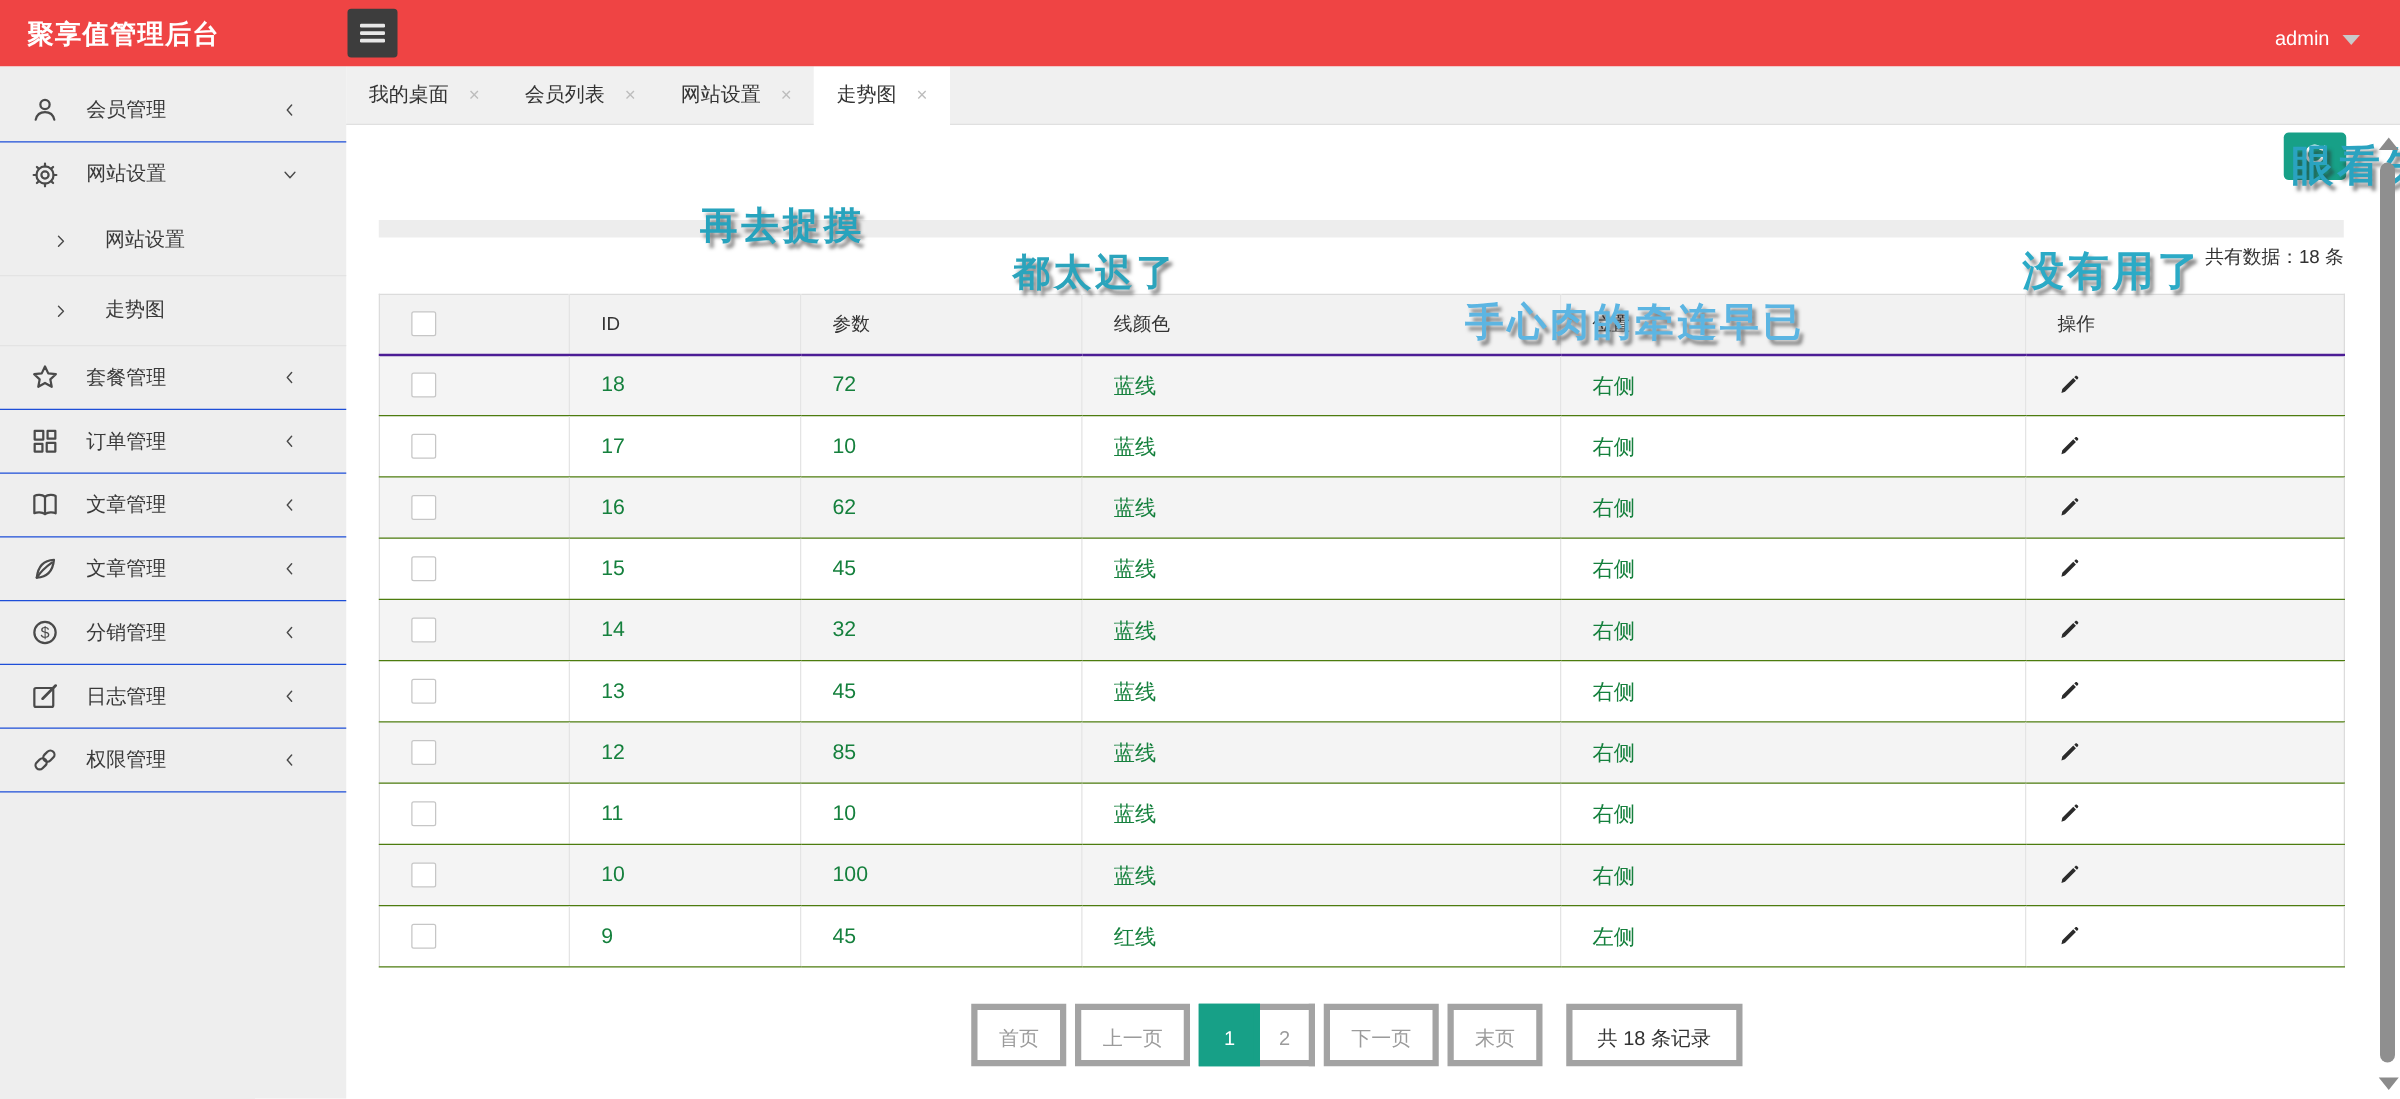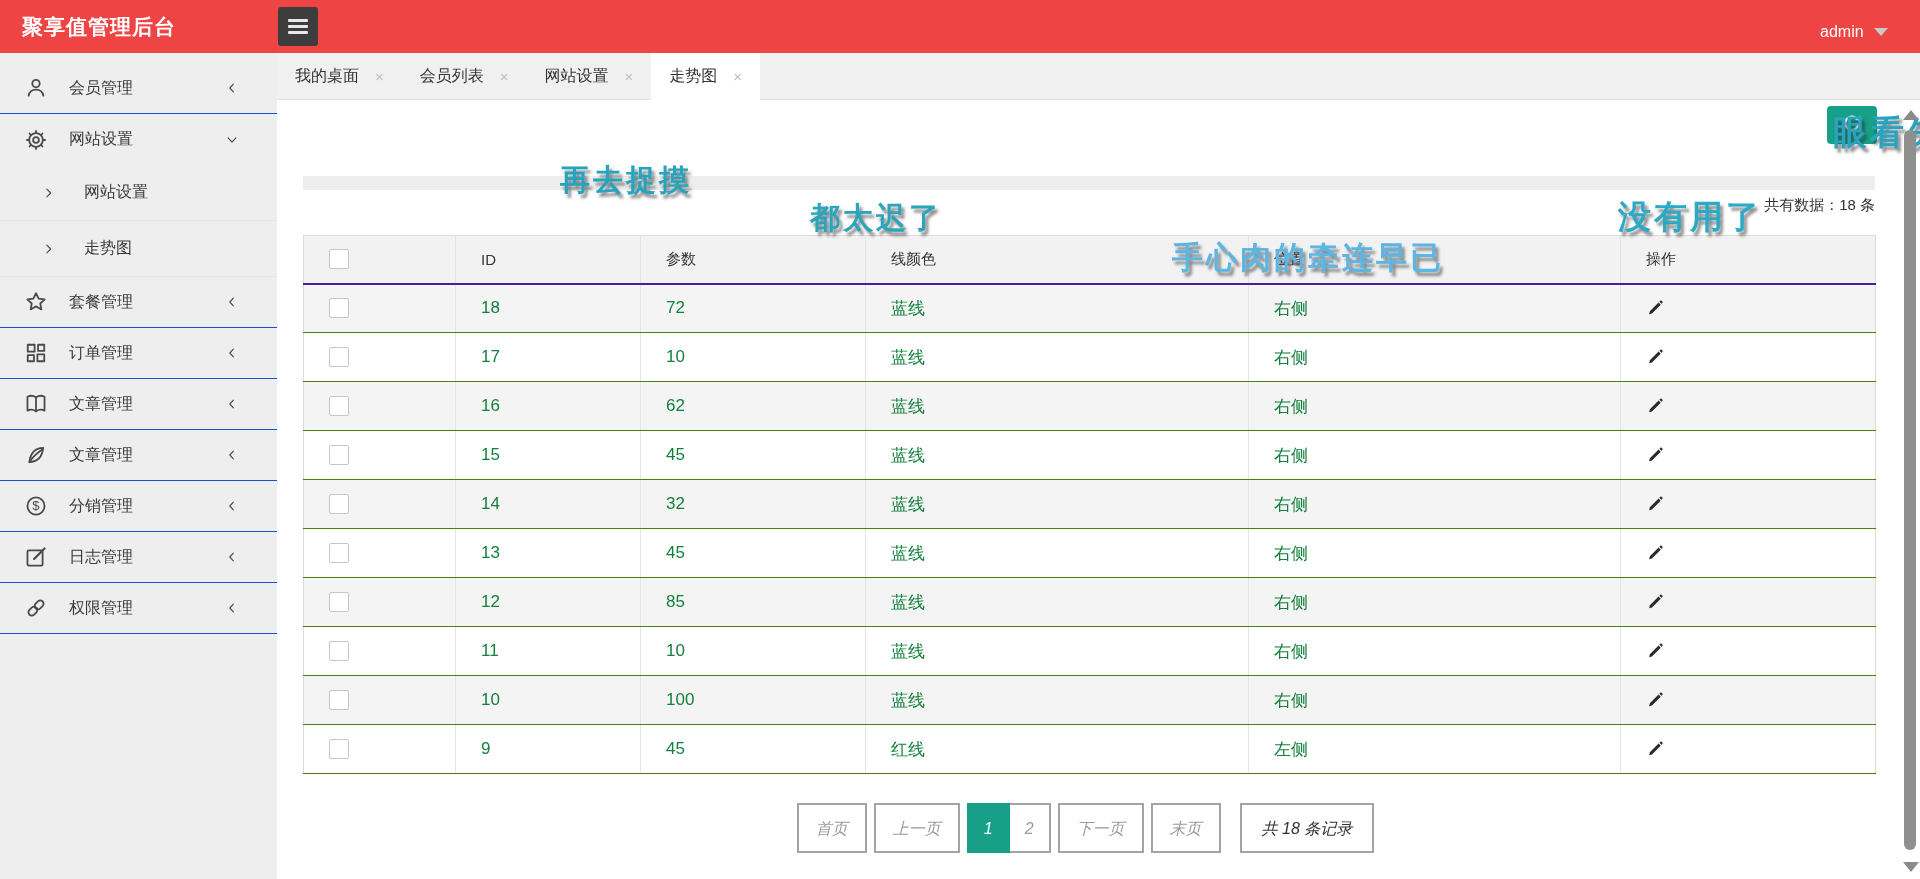--- a/index.html
+++ b/index.html
@@ -46,21 +46,21 @@
   table.grid th { height:48px; background:#f2f2f2; font-weight:normal; font-size:15px; color:#333; text-align:left; padding-left:25px; border-bottom:2px solid #4c1d95; }
   table.grid td { height:49px; font-size:17px; color:#15803d; padding-left:25px; border-bottom:1px solid #4d7c0f; }
   table.grid th + th, table.grid td + td { border-left:1px solid #e4e4e4; }
   table.grid tr.odd td { background:#f4f4f4; }
   .cbx { width:20px; height:20px; background:#fff; border:1px solid #c6c6c6; border-radius:2px; cursor:pointer; }
   .pencil { width:18px; height:18px; cursor:pointer; }
   .pencil svg { width:18px; height:18px; display:block; }
 
   
   .pager { position:absolute; left:26px; top:703px; width:1572px; display:flex; justify-content:center; align-items:center; }
-  .pg { height:50px; line-height:48px; padding:0 17px; border:2px solid #a3a3a3; background:#fff; color:#9b9b9b; font-size:16px; margin-right:7px; cursor:pointer;font-style:italic; }
+  .pg { height:50px; line-height:48px; padding:0 17px; border:5px solid #a3a3a3; background:#fff; color:#9b9b9b; font-size:16px; margin-right:7px; cursor:pointer; }
   .pg.page { padding:0 15px; margin-right:0; }
   .pg.page.active { background:#17a087; border-color:#17a087; color:#fff; }
   .pg.page + .pg.page { border-left:none; }
   .pg.gap-left { margin-left:7px; }
   .pg.info { color:#333; cursor:default; margin-left:12px; padding:0 20px; }
 
   
   .wm { position:absolute; font-weight:bold; white-space:nowrap; z-index:60; letter-spacing:3px; text-shadow:3px 4px 3px rgba(45,45,45,.55); pointer-events:none; }
   .wm1 { left:560px; top:160px; font-size:30px; }
   .wm2 { left:810px; top:198px; font-size:30px; }

